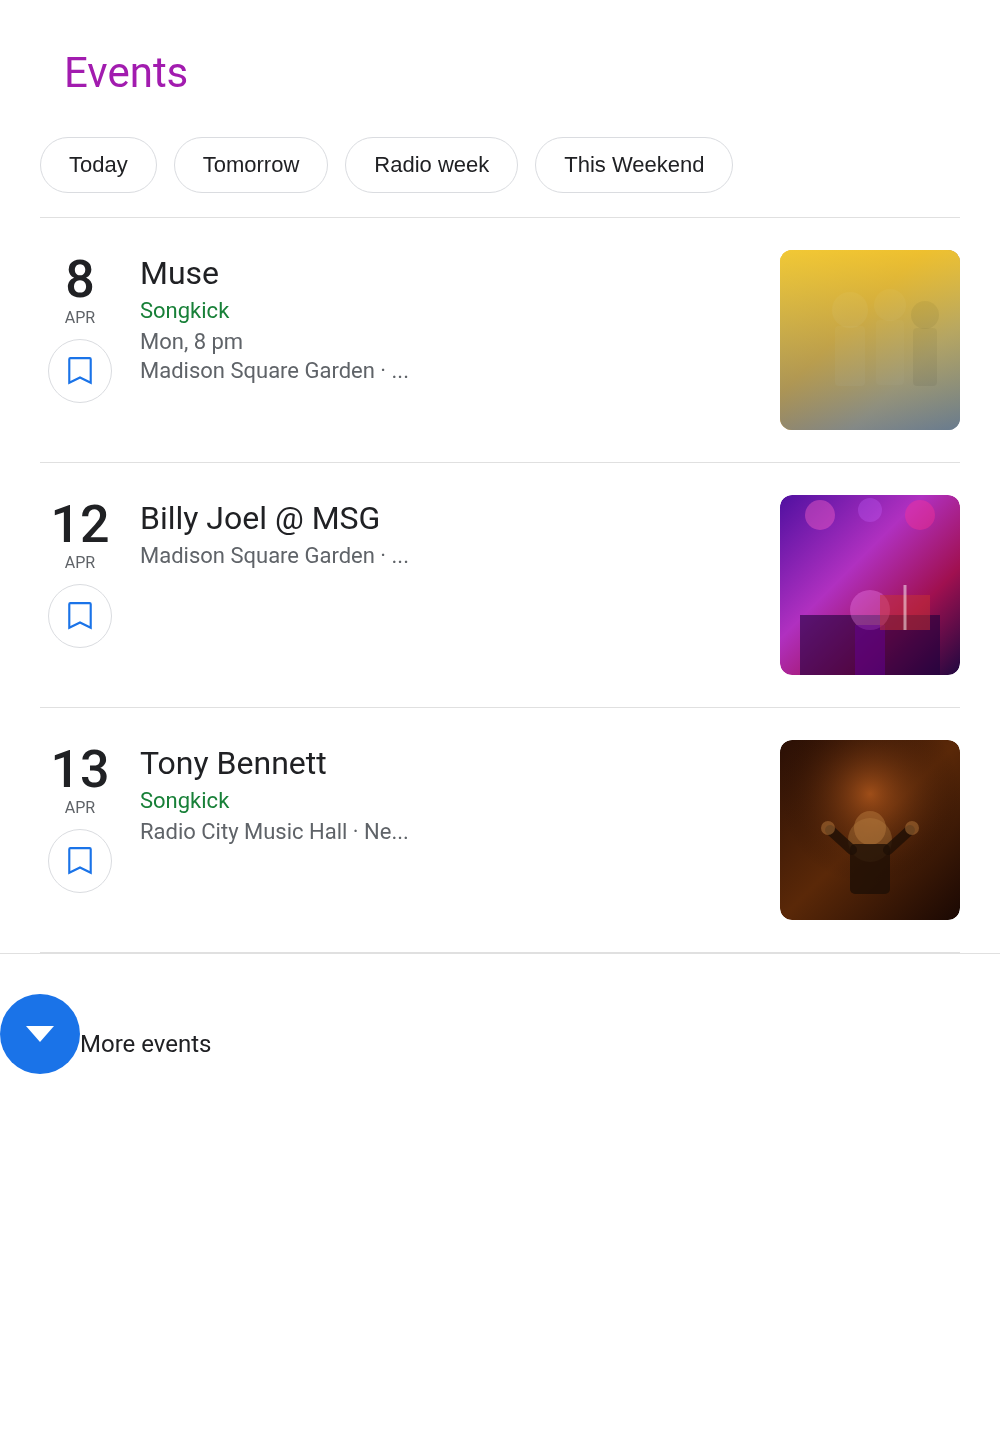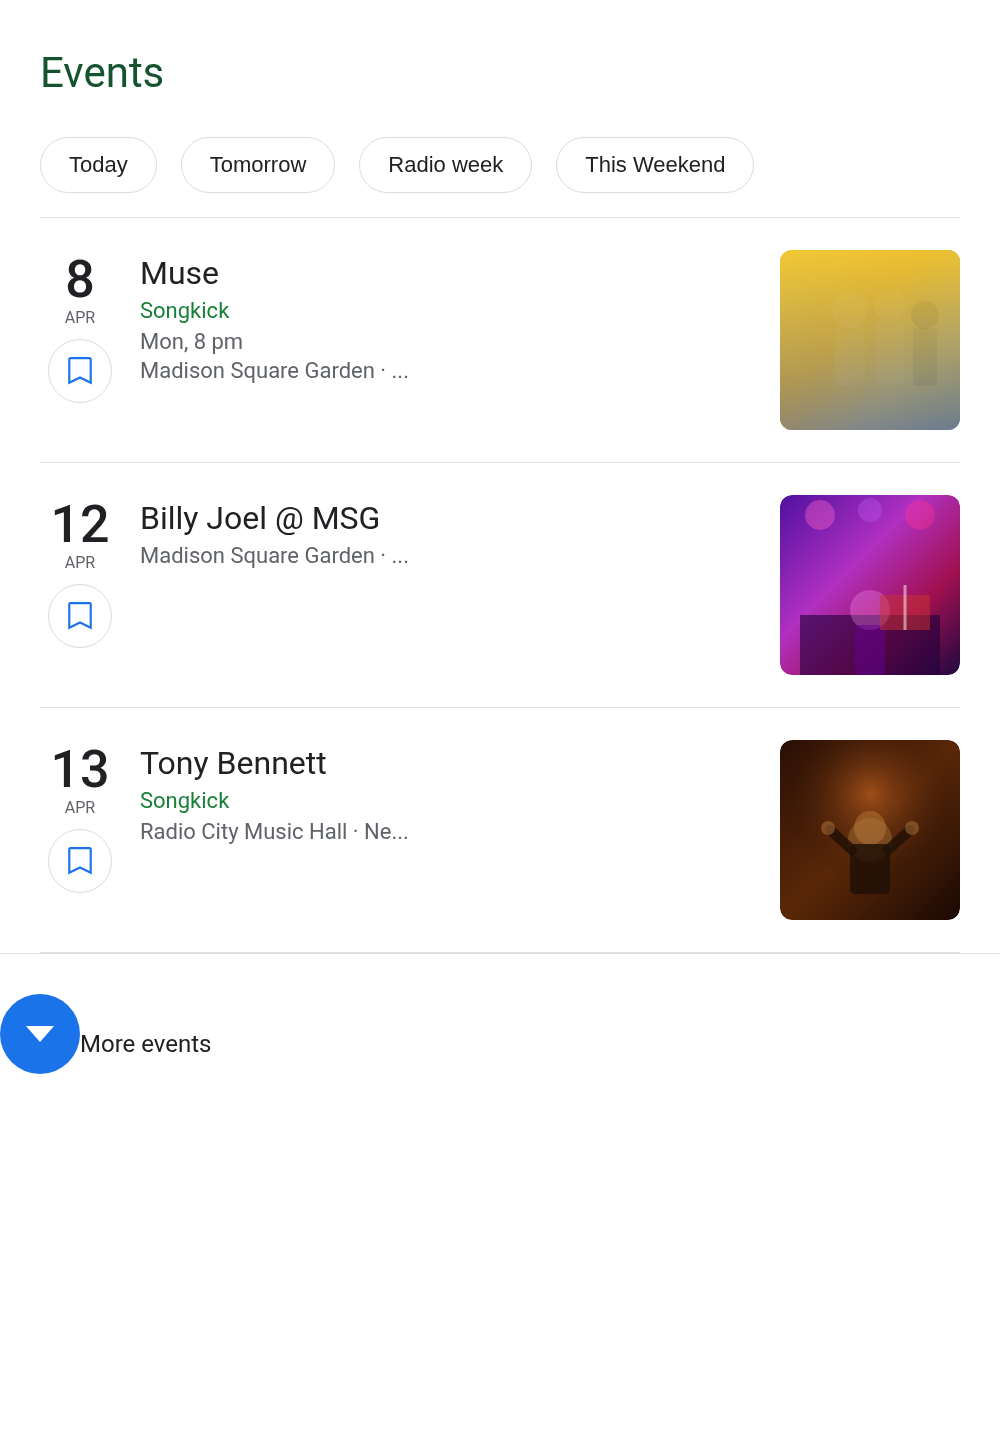--- a/index.html
+++ b/index.html
@@ -8,26 +8,27 @@
       background: #fff;
       width: 1000px;
       min-height: 1446px;
       color: #202124;
     }
 
     .page-title {
       font-size: 42px;
       font-weight: 400;
       padding: 48px 40px 24px 40px;
-      color: #14532d;
+      color: #a21caf;
+      margin-left: 24px;
     }
 
     .filter-bar {
       display: flex;
-      gap: 24px;
+      gap: 17px;
       padding: 16px 40px 24px 40px;
       flex-wrap: wrap;
     }
 
     .filter-chip {
       border: 1.5px solid #dadce0;
       border-radius: 50px;
       padding: 14px 28px;
       font-size: 22px;
       color: #202124;

